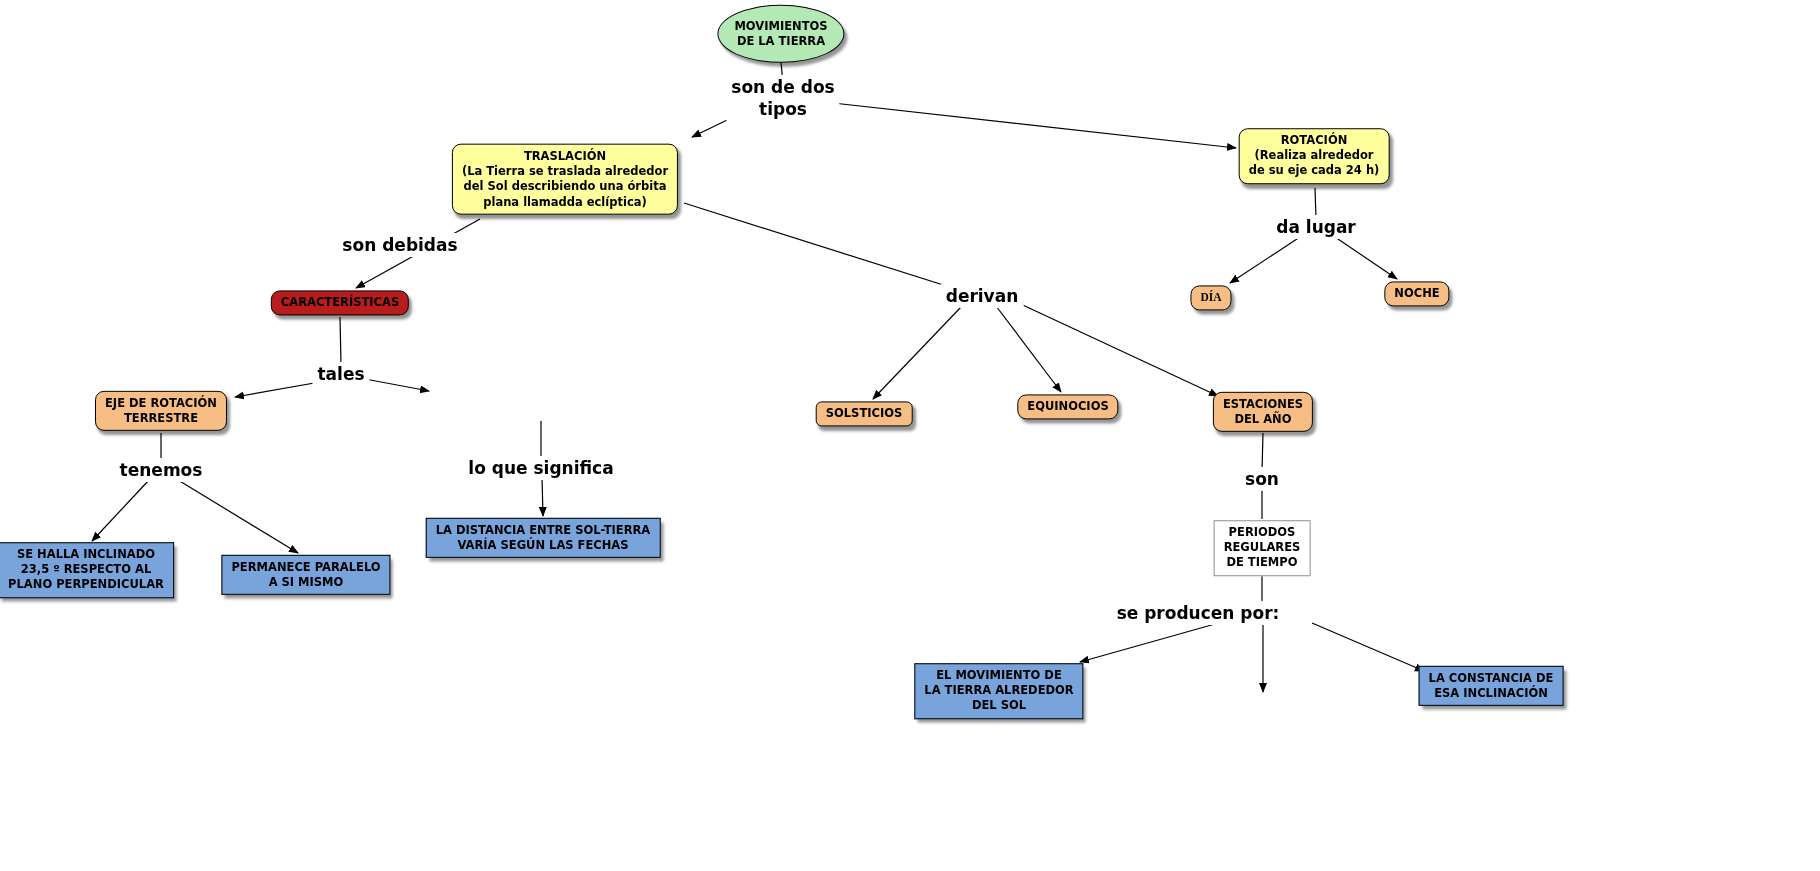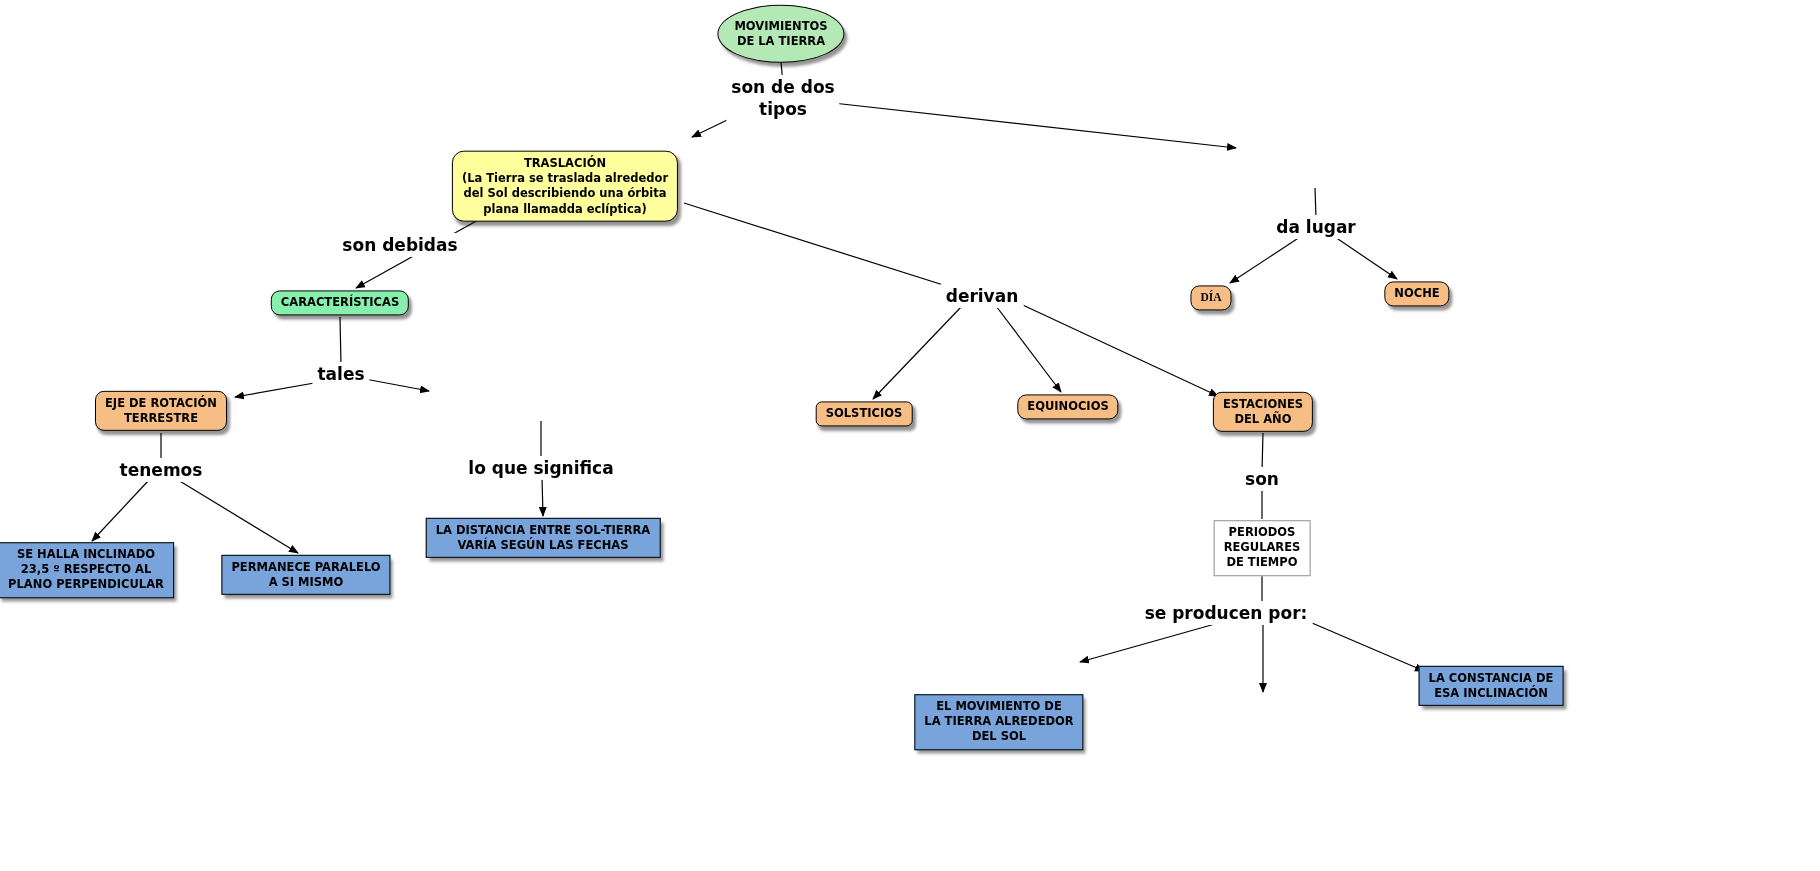--- a/index.html
+++ b/index.html
@@ -22,21 +22,21 @@
     white-space:pre-line; color:#000;
     border:1px solid #000; padding:4px 9px;
     background:#fff;
   }
   .rounded { border-radius:9px; }
   .shadow  { box-shadow:3px 4px 3px var(--shadow, rgba(0,0,0,.42)); }
   .ellipse { border-radius:50%; background:var(--node_green,#b4e8b4); padding:13px 16px; }
   .yellow  { background:var(--node_yellow,#ffff9e); }
   .orange  { background:var(--node_orange,#f6be85); }
   .blue    { background:var(--node_blue,#79a3db); }
-  .whitebox{ background:#86efac; }
+  .whitebox{ background:#b91c1c; }
   .plainbox{ background:#ffffff; border:1px solid #8f8f8f; }
 
   .linklabel {
     position:absolute; transform:translate(-50%,-50%);
     z-index:3; text-align:center;
     font-weight:bold; font-size:17px; line-height:1.3;
     white-space:pre-line; color:#000;
     background:#ffffff; padding:1px 5px;
   }
 </style>
@@ -74,25 +74,28 @@
     <line x1="1262" y1="487" x2="1262" y2="519"></line>
     <line x1="1262" y1="576" x2="1262" y2="604"></line>
     <line x1="1215" y1="624" x2="1080" y2="662" marker-end="url(#arr)"></line>
     <line x1="1263" y1="623" x2="1263" y2="692" marker-end="url(#arr)"></line>
     <line x1="1312" y1="623" x2="1424" y2="671" marker-end="url(#arr)"></line>
   </svg>
 
   <div class="node ellipse shadow" style="left:781px; top:34px;">MOVIMIENTOS
 DE LA TIERRA</div>
 
-  <div class="node yellow rounded shadow" style="left:565px; top:186px;border-radius:12px;">TRASLACIÓN
+  <div class="node yellow rounded shadow" style="left:565px; top:179px;">TRASLACIÓN
 (La Tierra se traslada alrededor
 del Sol describiendo una órbita
 plana llamadda eclíptica)</div>
 
+  <div class="node yellow rounded shadow" style="left:1314px; top:156px;">ROTACIÓN
+(Realiza alrededor
+de su eje cada 24 h)</div>
 
   <div class="node orange rounded shadow" style="left:1211px; top:298px;font-family:Liberation Serif, serif;">DÍA</div>
 
   <div class="node orange rounded shadow" style="left:1417px; top:294px;">NOCHE</div>
 
   <div class="node whitebox rounded shadow" style="left:340px; top:303px;">CARACTERÍSTICAS</div>
 
   <div class="node orange rounded shadow" style="left:161px; top:411px;">EJE DE ROTACIÓN
 TERRESTRE</div>
 
@@ -111,21 +114,21 @@
 
   <div class="node orange rounded shadow" style="left:1068px; top:407px;">EQUINOCIOS</div>
 
   <div class="node orange rounded shadow" style="left:1263px; top:412px;">ESTACIONES
 DEL AÑO</div>
 
   <div class="node plainbox" style="left:1262px; top:548px;">PERIODOS
 REGULARES
 DE TIEMPO</div>
 
-  <div class="node blue shadow" style="left:999px; top:691px;margin-top:31px;">EL MOVIMIENTO DE
+  <div class="node blue shadow" style="left:999px; top:691px;">EL MOVIMIENTO DE
 LA TIERRA ALREDEDOR
 DEL SOL</div>
 
 
   <div class="node blue shadow" style="left:1491px; top:686px;">LA CONSTANCIA DE
 ESA INCLINACIÓN</div>
 
   <div class="linklabel" style="left:783px; top:98px;">son de dos
 tipos</div>
 
@@ -136,15 +139,15 @@
   <div class="linklabel" style="left:341px; top:374px;">tales</div>
 
   <div class="linklabel" style="left:161px; top:470px;">tenemos</div>
 
   <div class="linklabel" style="left:541px; top:468px;">lo que significa</div>
 
   <div class="linklabel" style="left:982px; top:296px;">derivan</div>
 
   <div class="linklabel" style="left:1262px; top:479px;">son</div>
 
-  <div class="linklabel" style="left:1226px; top:613px;text-align:center;">se producen por:</div>
+  <div class="linklabel" style="left:1198px; top:613px;text-align:center;">se producen por:</div>
 
 </div>
 
 </body></html>

